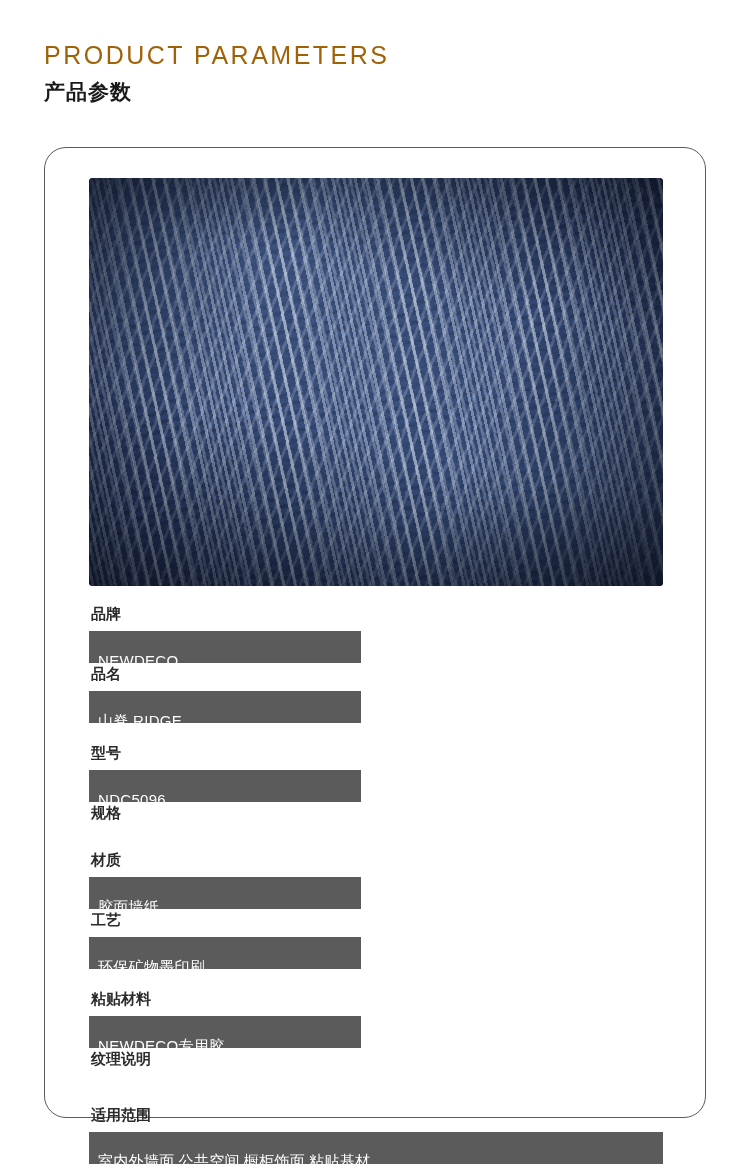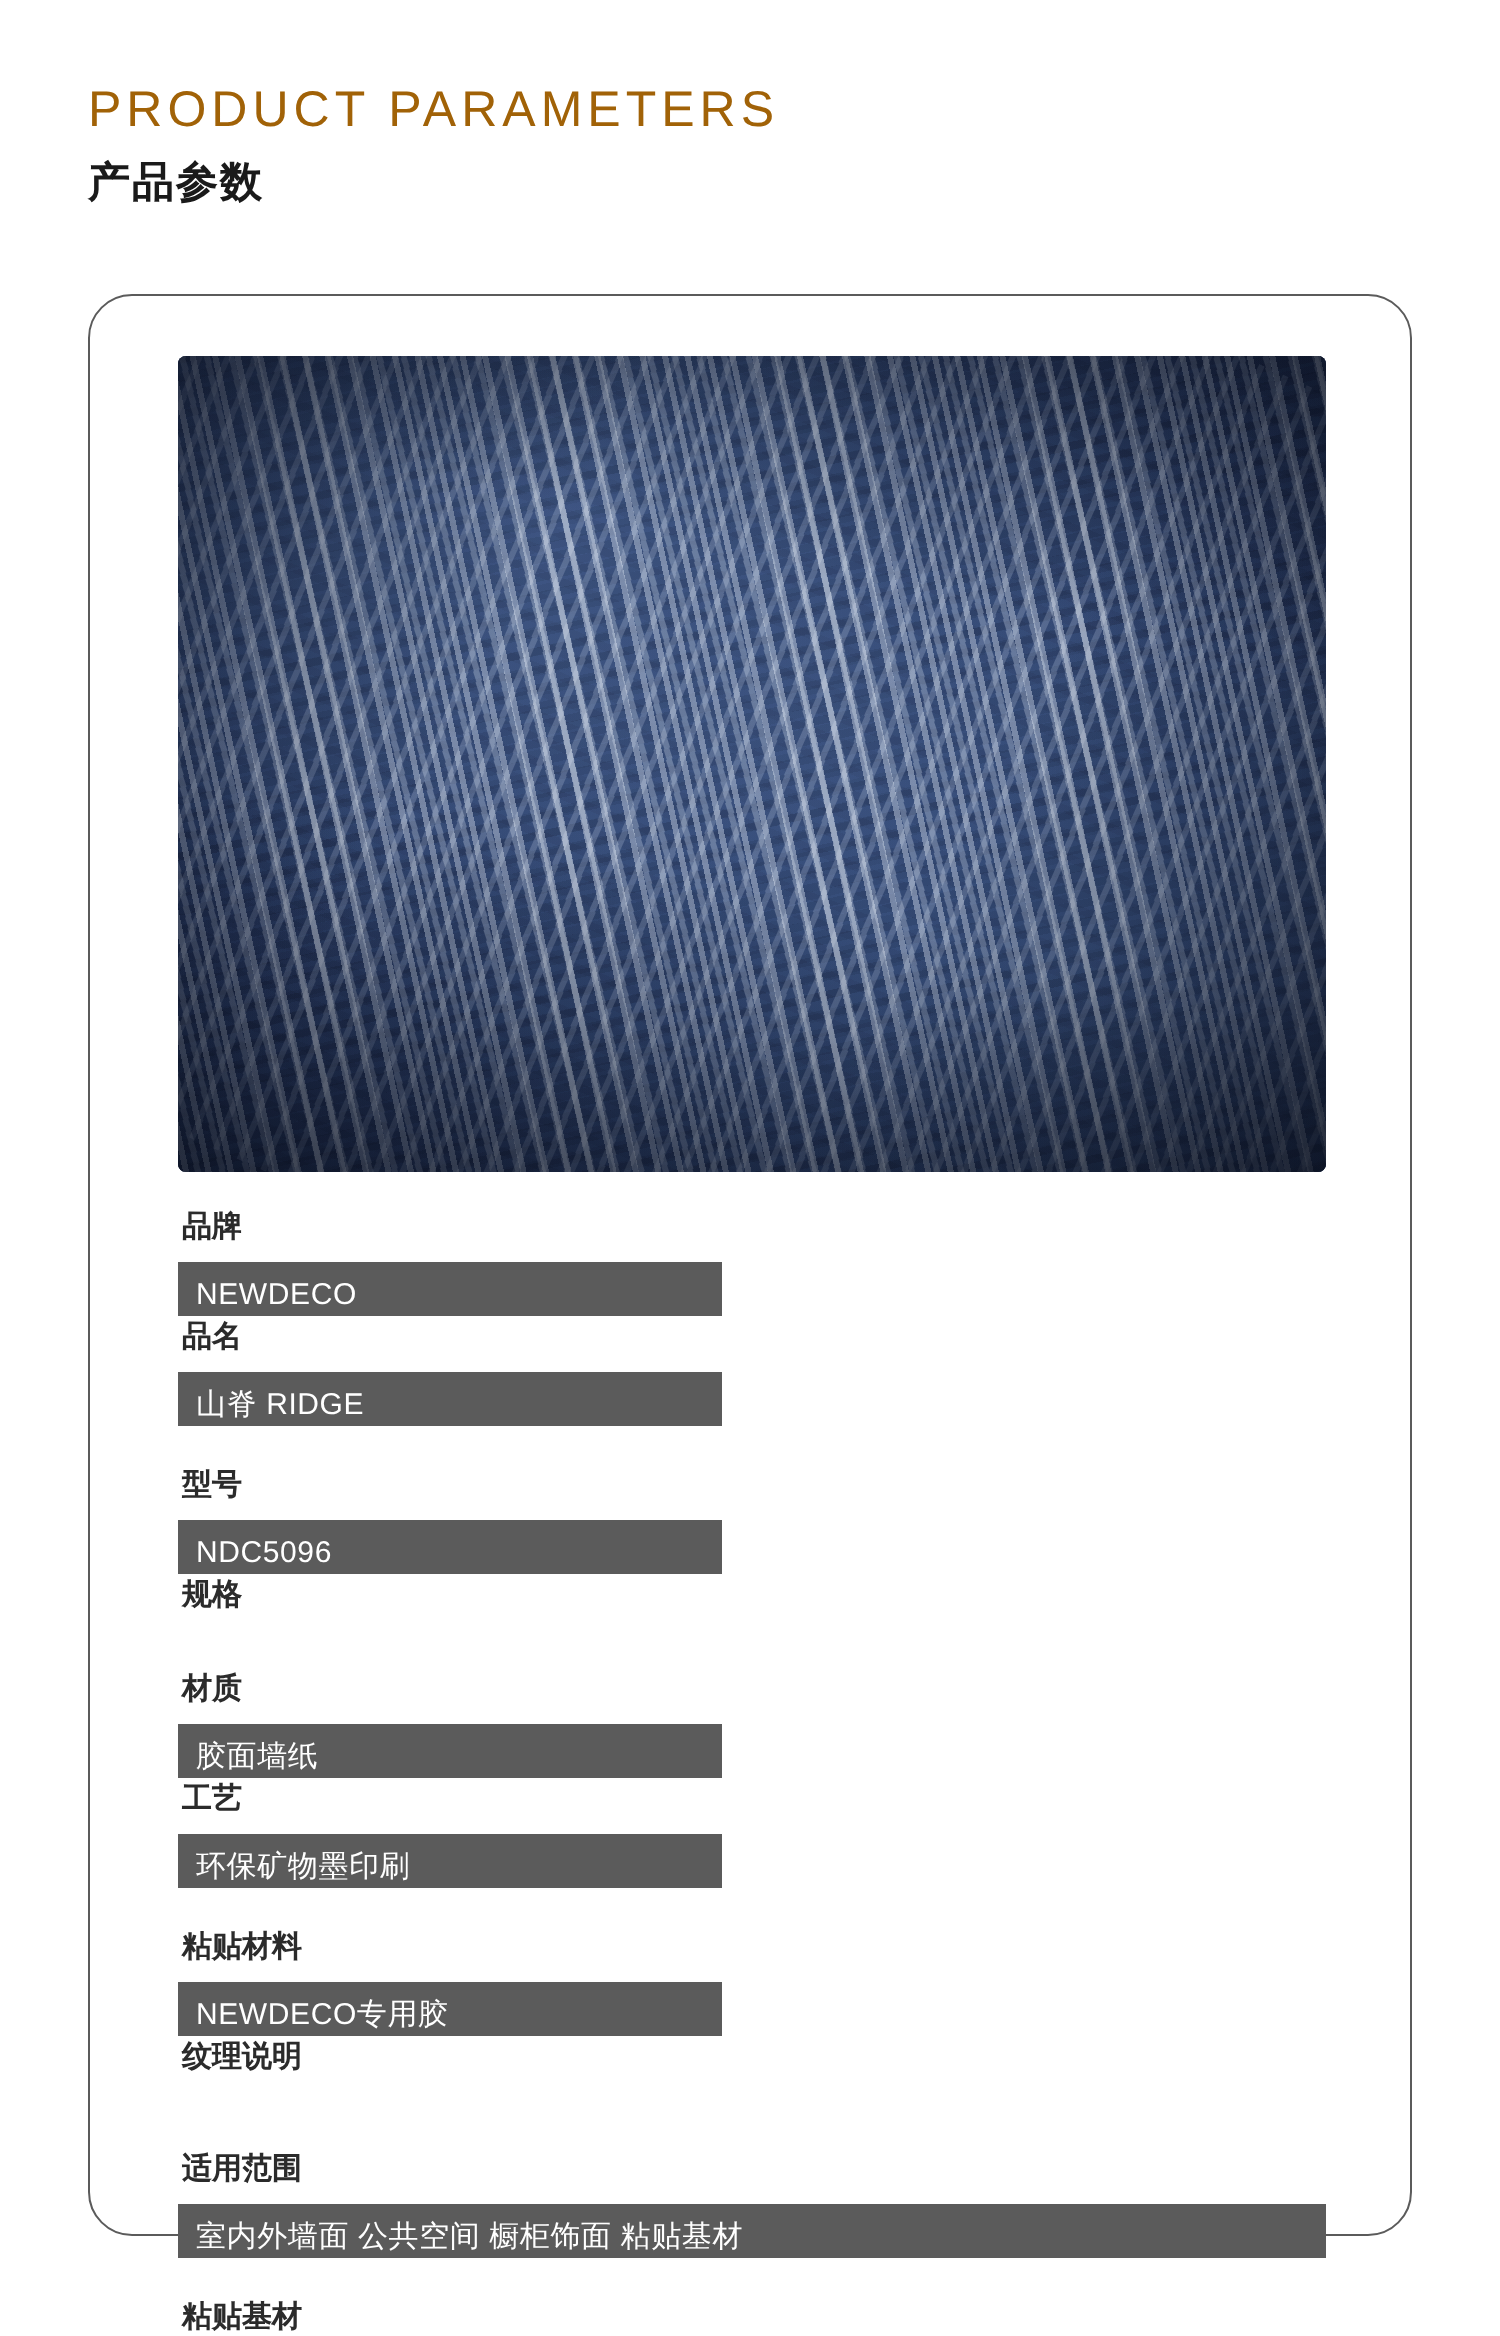--- a/index.html
+++ b/index.html
@@ -148,28 +148,29 @@
     margin-bottom: 6px;
     padding-left: 2px;
     white-space: nowrap;
   }
   .spec-value {
     background: #5b5b5b;
     color: #ffffff;
     font-size: 15px;
     line-height: 27px;
     height: 27px;
-    padding: 3px 9px;
+    padding: 16px 9px;
     box-sizing: border-box;
     white-space: nowrap;
     overflow: hidden;
     letter-spacing: 0.3px;
   }
   .spec-row.wide {
     margin-bottom: 19px;
+    font-family: Liberation Serif, serif;
   }
   .spacer-row {
     height: 9px;
   }
 </style>
 </head>
 <body>
 
 <div class="page">
 

